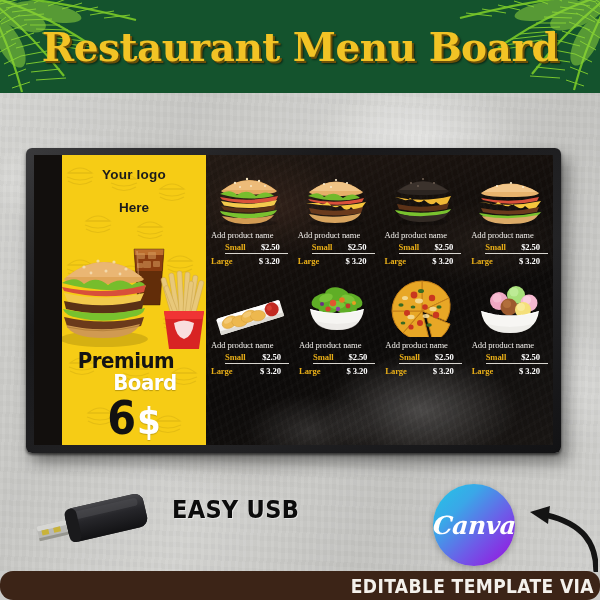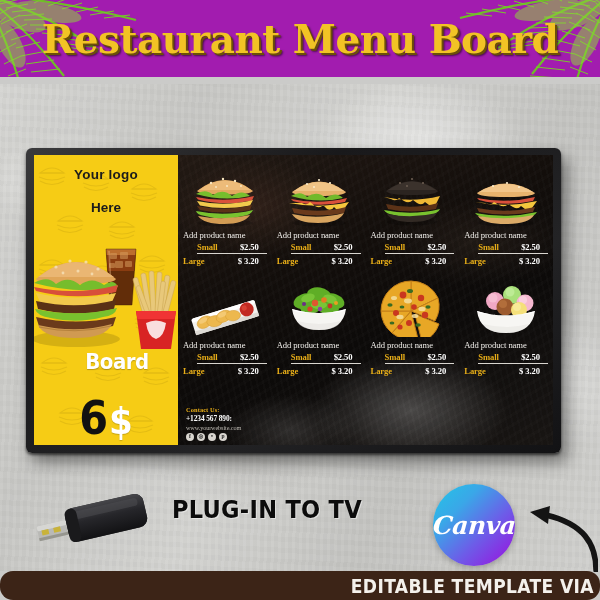--- a/index.html
+++ b/index.html
@@ -22,22 +22,22 @@
   }
   #wall::after{
     content:""; position:absolute; inset:0; opacity:.3;
     background:
       repeating-linear-gradient(92deg, rgba(255,255,255,.15) 0 3px, rgba(0,0,0,.04) 3px 7px),
       repeating-linear-gradient(3deg, rgba(0,0,0,.03) 0 5px, rgba(255,255,255,.1) 5px 11px);
   }
 
   
   #header {
-    position:absolute; left:0; top:0; width:600px; height:77px;
-    background:#a21caf; overflow:hidden;
+    position:absolute; left:0; top:0; width:600px; height:93px;
+    background:#14532d; overflow:hidden;
   }
   #header-title {
     position:absolute; left:50%; top:50%; transform:translate(-50%,-50%);
     white-space:nowrap;
     font-family:"DejaVu Serif", serif; font-weight:bold;
     font-size:39px; letter-spacing:-0.5px;
     color:#f2c325;
     text-shadow:2px 2px 0 #6b4f08, 3px 3px 2px rgba(0,0,0,.55);
     z-index:4;
   }
@@ -49,21 +49,21 @@
   
   #tv-frame {
     position:absolute; left:26px; top:148px; width:535px; height:305px;
     background:linear-gradient(150deg,#3a3a3c,#19191b 30%,#232325 65%,#121214);
     border-radius:6px;
     padding:7px 8px 8px 8px;
     box-shadow:6px 9px 16px rgba(0,0,0,.45), 0 2px 3px rgba(0,0,0,.6);
   }
   #tv-screen {
     width:100%; height:100%; display:flex; overflow:hidden;
-    background:#120f0d; position:relative;
+    background:#120f0d; position:relative;padding-left:28px;
   }
 
   
   #promo-panel {
     width:144px; flex:0 0 144px; position:relative; overflow:hidden;
     background:#f6cc15;
   }
   #promo-pattern {
     position:absolute; inset:0; opacity:.38;
   }
@@ -502,20 +502,21 @@
             <path d="M6 74 q40 9 80 -1 l-2 9 q-38 9 -76 0 z" fill="#5a3116"></path>
             <path d="M5 82 q42 9 82 -1 q-2 8 -14 9 q-26 7 -52 1 q-14 -2 -16 -9" fill="#78c12e"></path>
             <path d="M6 90 q40 9 80 0 l-3 9 q-36 8 -74 0 z" fill="#6b3a1b"></path>
             <path d="M8 98 q38 9 74 -1 q-6 14 -37 14 q-31 0 -37 -13" fill="#d09a52"></path>
             <path d="M9 100 q36 8 72 -1" stroke="#b5813c" stroke-width="1" fill="none"></path>
           </g>
         </svg>
       </div>
 
       <div id="promo-name">
+        <div id="promo-premium">Premium</div>
         <div id="promo-burger">Board</div>
       </div>
 
       <div id="promo-price">
         <span id="price-number">6</span><span id="price-currency">$</span>
       </div>
     </div>
 
     <div id="menu-area">
 
@@ -791,31 +792,20 @@
             <span class="size-label">Small</span>
             <span class="size-price">$2.50</span>
           </div>
           <div class="size-row">
             <span class="size-label">Large</span>
             <span class="size-price">$ 3.20</span>
           </div>
         </div>
       </div>
 
-      <div id="contact">
-        <div id="contact-heading">Contact Us:</div>
-        <div id="contact-phone">+1234 567 890:</div>
-        <div id="contact-web">www.yourwebsite.com</div>
-        <div id="social">
-          <div class="social-icon">f</div>
-          <div class="social-icon">◎</div>
-          <div class="social-icon">•</div>
-          <div class="social-icon">p</div>
-        </div>
-      </div>
 
     </div>
   </div>
 </div>
 
 <div id="usb-drive">
   <svg viewBox="0 0 136 62">
     <g transform="rotate(-13 68 31)">
 
       <rect x="8" y="26" width="34" height="15" rx="1.5" fill="#b9b9b6"></rect>
@@ -833,21 +823,21 @@
           <stop offset="0" stop-color="#46464a"></stop>
           <stop offset=".45" stop-color="#26262a"></stop>
           <stop offset="1" stop-color="#121214"></stop>
         </linearGradient>
       </defs>
     </g>
   </svg>
 </div>
 
 <div id="usb-text">
-  <div class="usb-line">PLUG-IN TO TV</div>
+  <div class="usb-line">EASY USB</div>
 </div>
 
 <div id="canva-logo">
   <span id="canva-word">Canva</span>
 </div>
 
 <div id="canva-arrow">
   <svg viewBox="0 0 86 76">
     <path d="M84 74 C84 48 72 28 34 19" stroke="#141414" stroke-width="5.5" fill="none" stroke-linecap="round"></path>
     <path d="M18 16 L38 10 L36 28 Z" fill="#141414"></path>

